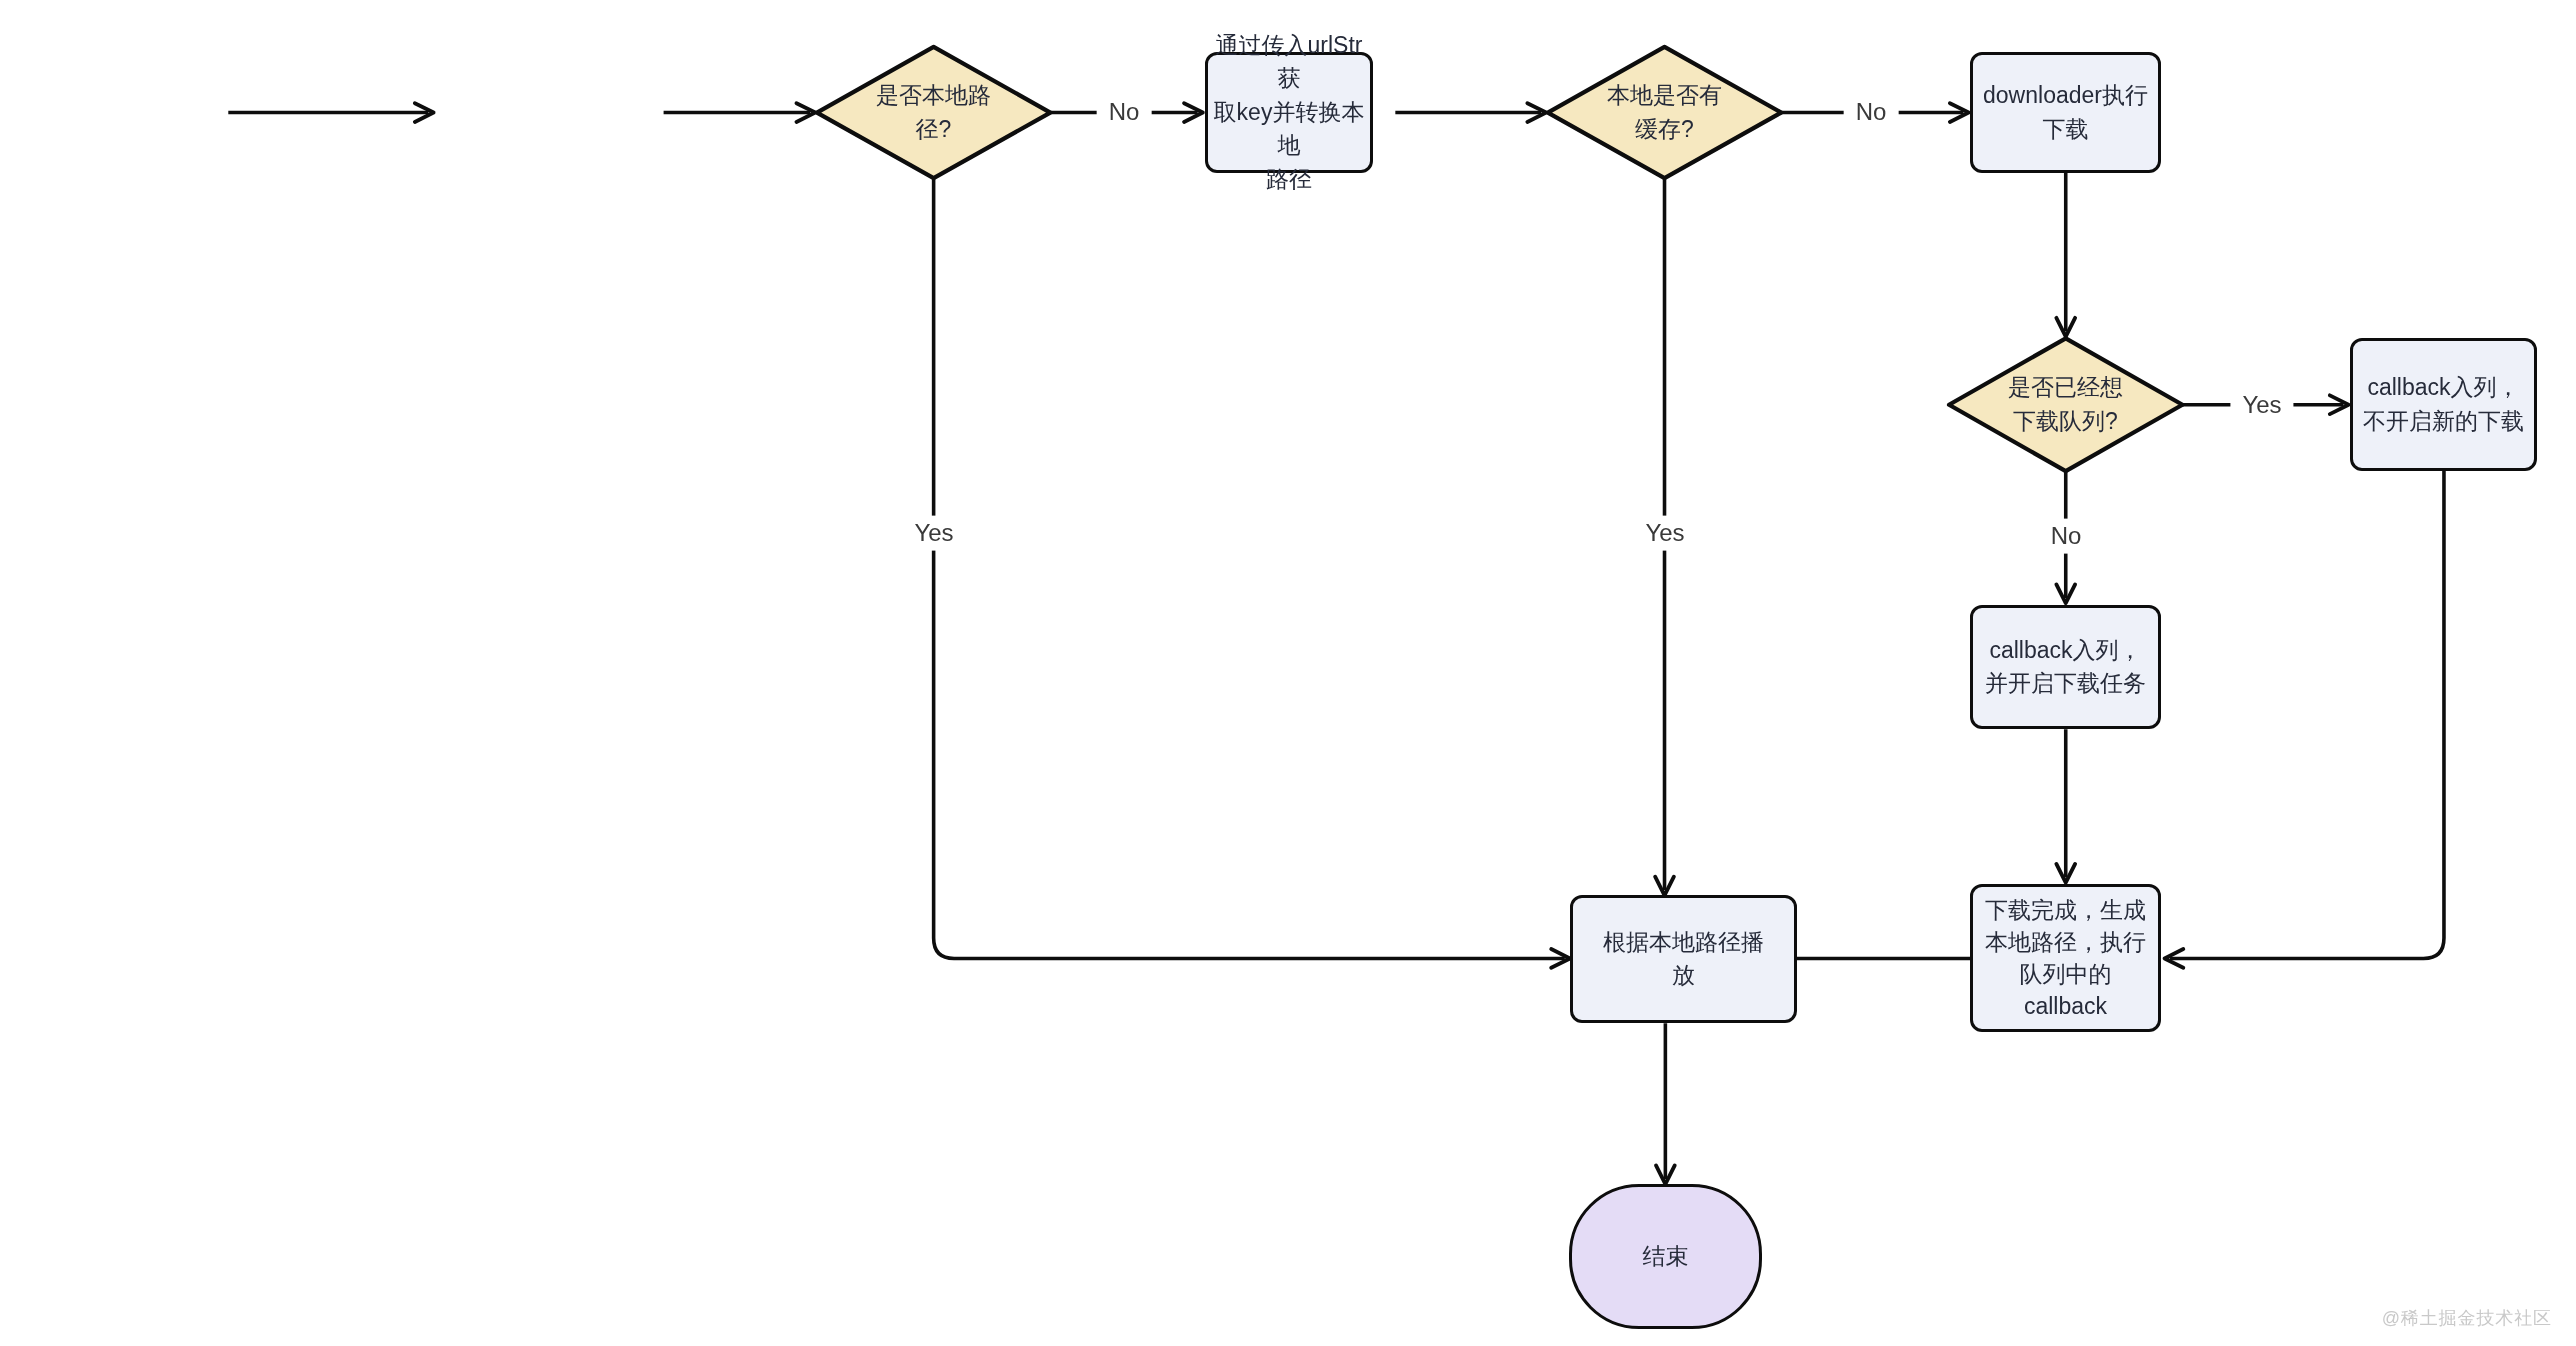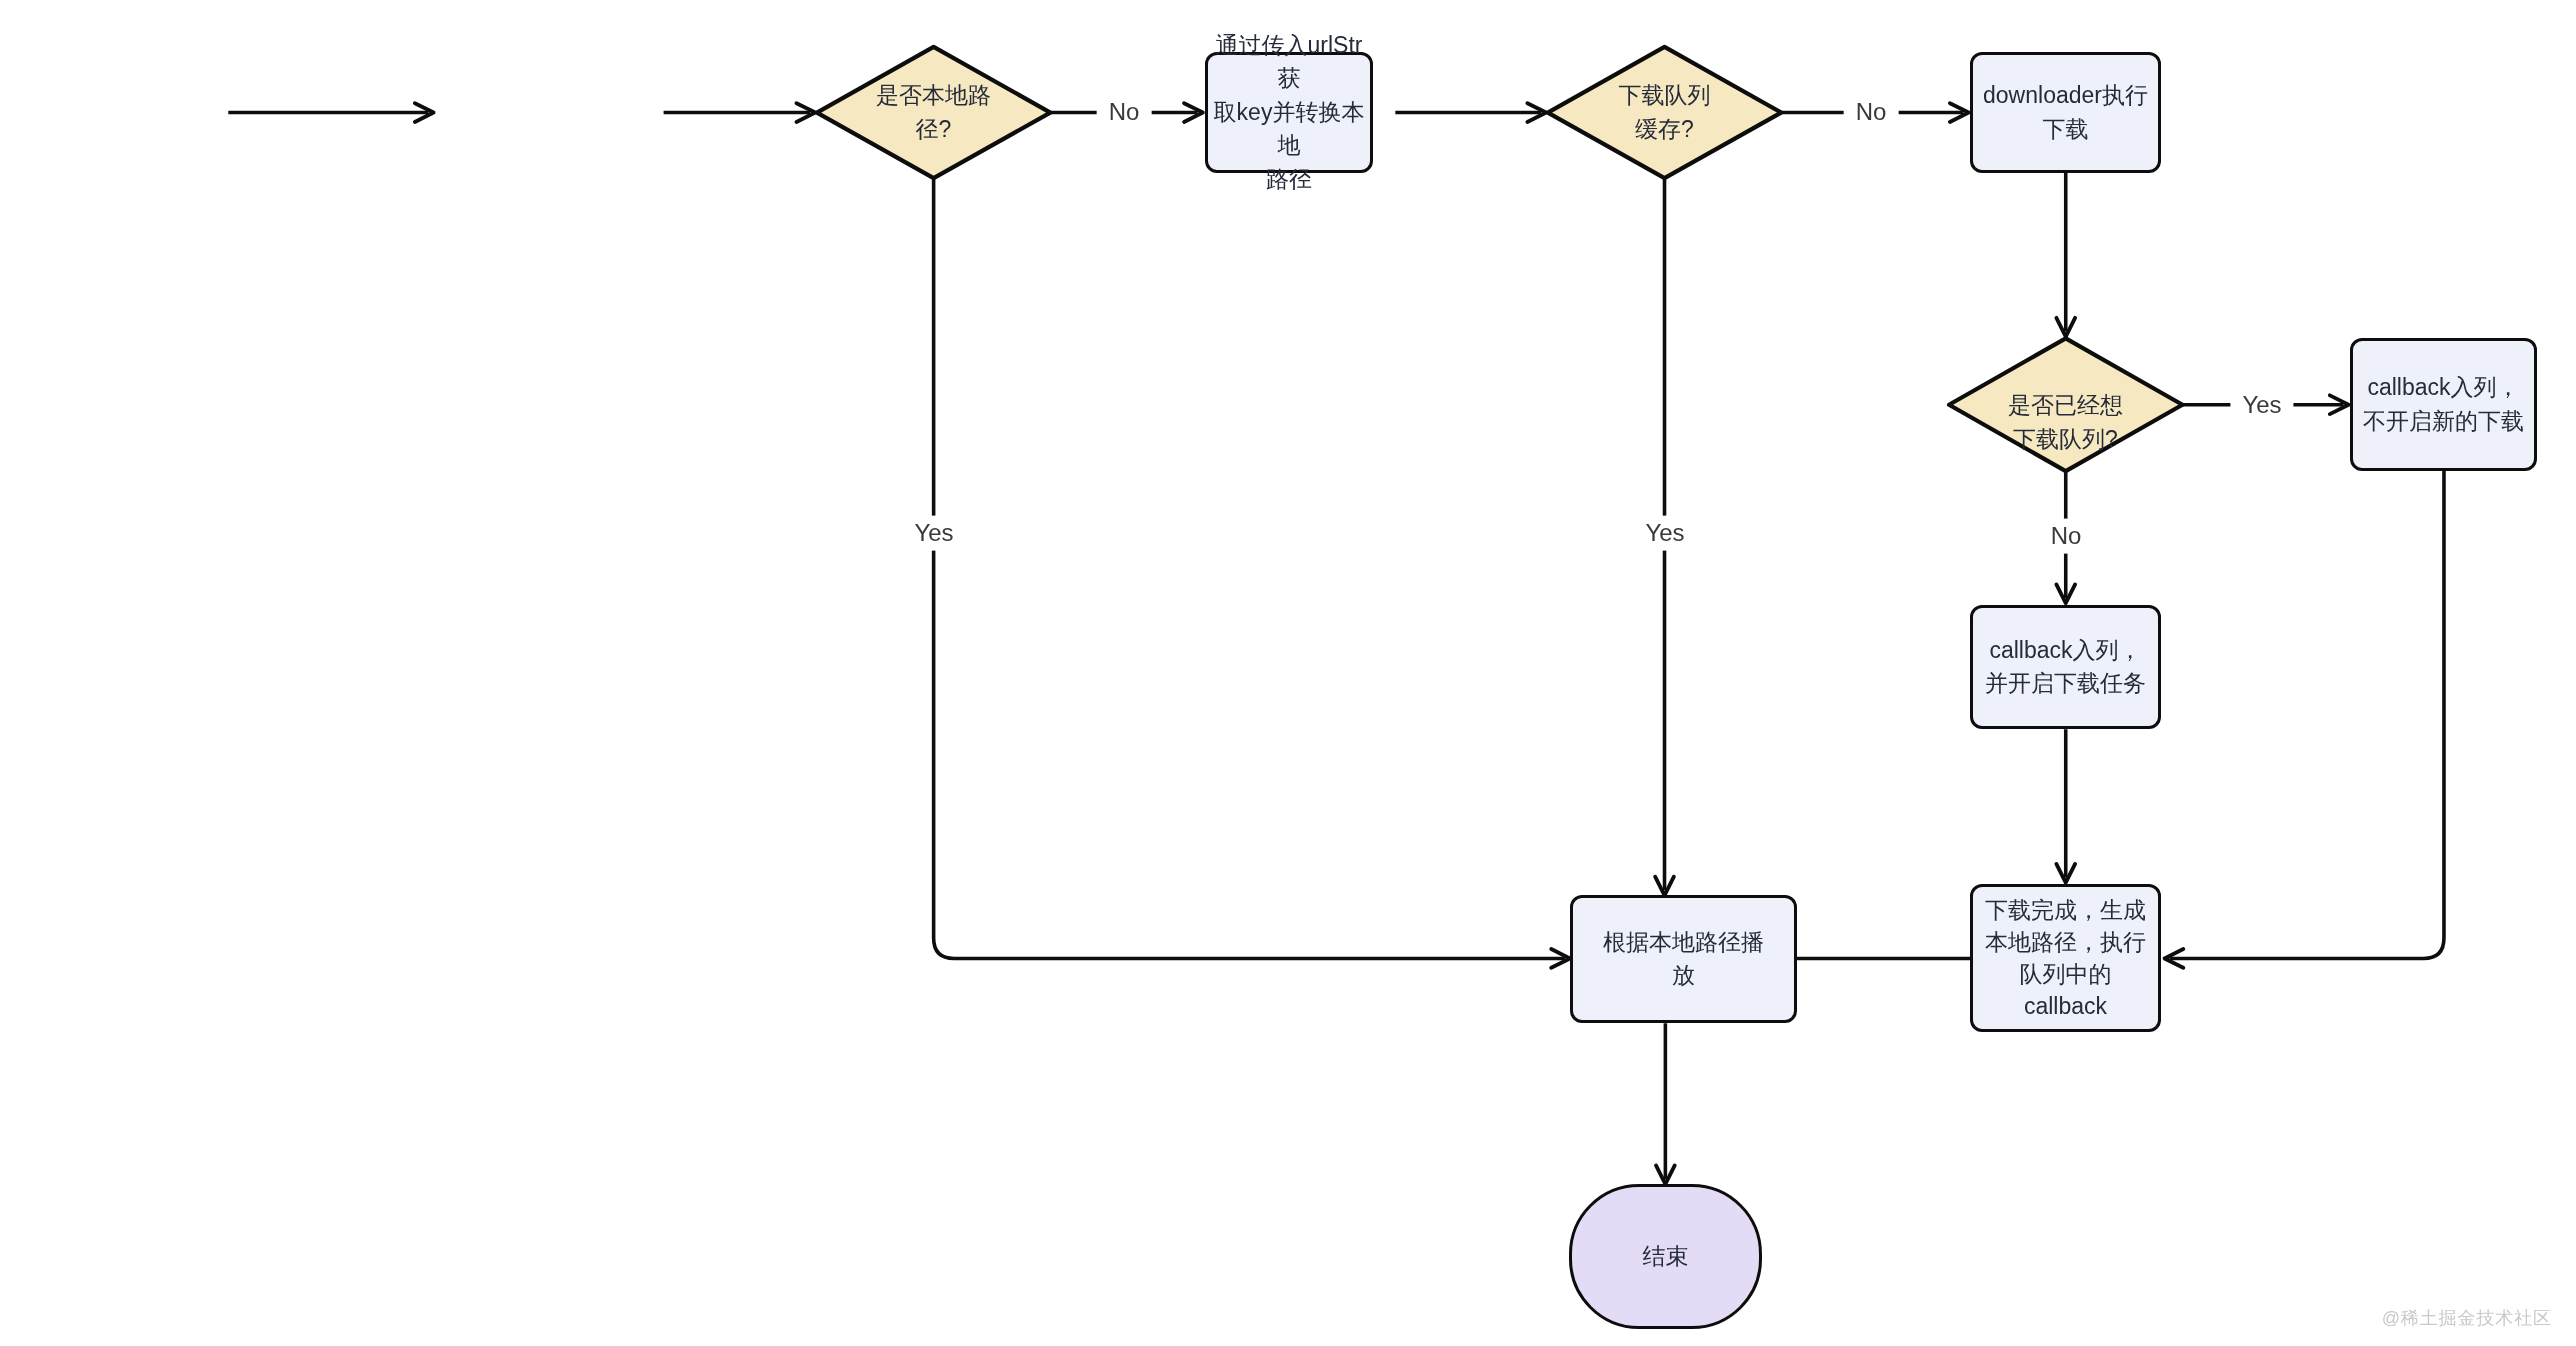--- a/index.html
+++ b/index.html
@@ -54,27 +54,27 @@
 
 
 
   <div class="node diamond-text" style="left:817px;top:47px;width:233px;height:131px;">是否本地路
 径?</div>
 
   <div class="node rect" style="left:1205px;top:52px;width:168px;height:121px;">通过传入urlStr获
 取key并转换本地
 路径</div>
 
-  <div class="node diamond-text" style="left:1548px;top:47px;width:233px;height:131px;">下载队列
+  <div class="node diamond-text" style="left:1548px;top:47px;width:233px;height:131px;">本地是否有
 缓存?</div>
 
   <div class="node rect" style="left:1970px;top:52px;width:191px;height:121px;">downloader执行
 下载</div>
 
-  <div class="node diamond-text" style="left:1949px;top:356px;width:233px;height:133px;">是否已经想
+  <div class="node diamond-text" style="left:1949px;top:338px;width:233px;height:133px;">是否已经想
 下载队列?</div>
 
   <div class="node rect" style="left:2350px;top:338px;width:187px;height:133px;">callback入列，
 不开启新的下载</div>
 
   <div class="node rect" style="left:1970px;top:605px;width:191px;height:124px;">callback入列，
 并开启下载任务</div>
 
   <div class="node rect" style="left:1970px;top:884px;width:191px;height:148px;line-height:1.4;">下载完成，生成
 本地路径，执行

